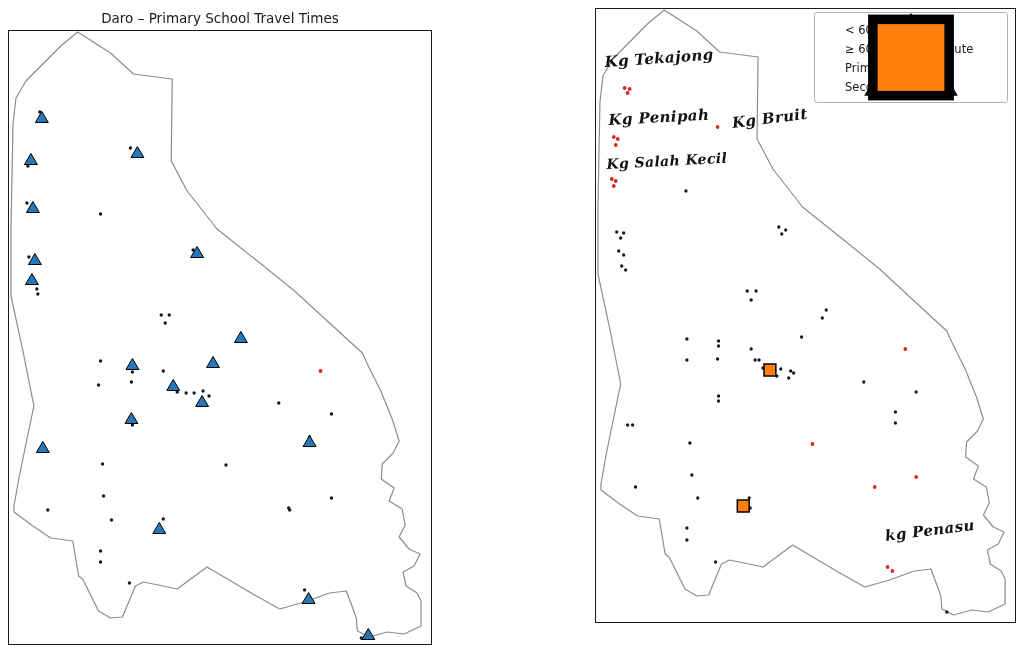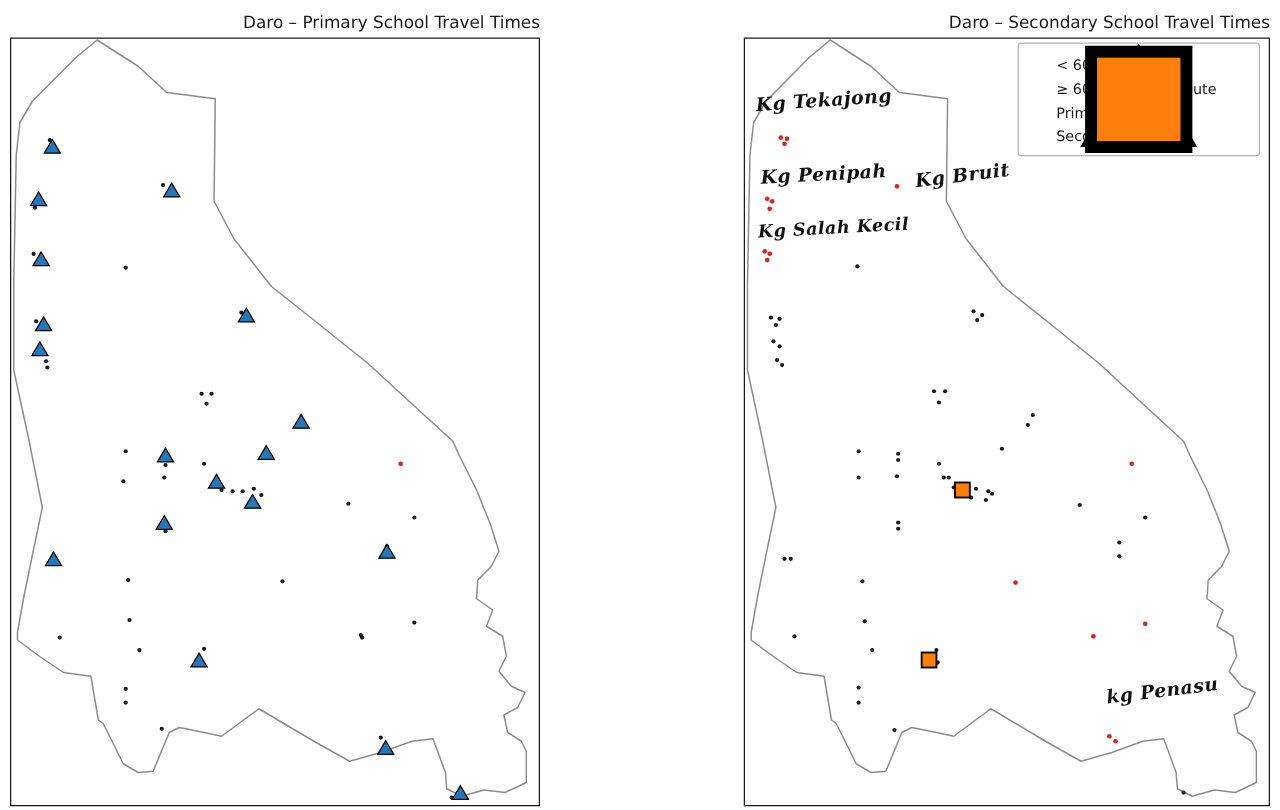--- a/index.html
+++ b/index.html
@@ -1,19 +1,19 @@
 <!DOCTYPE html>
 <html><head>
 <meta charset="utf-8">
 <style>
   html,body{margin:0;padding:0;background:#ffffff;}
   .figure{position:relative;width:1024px;height:648px;background:#ffffff;overflow:hidden;
           font-family:"DejaVu Sans","Liberation Sans",sans-serif;}
   .panel-wrap{position:absolute;top:8px;}
-  .panel-title{height:22px;line-height:20px;text-align:right;font-size:13.5px;color:#1a1a1a;}
+  .panel-title{height:22px;line-height:20px;text-align:center;font-size:13.5px;color:#1a1a1a;}
   .panel{position:relative;height:613px;border:1px solid #1a1a1a;background:#ffffff;box-sizing:content-box;}
   .panel svg{position:absolute;left:0;top:0;width:100%;height:100%;}
   .annotation{position:absolute;color:#111;font-family:"DejaVu Serif","Liberation Serif",serif;
               font-style:italic;font-weight:600;letter-spacing:.4px;white-space:nowrap;
               transform-origin:left top;pointer-events:none;}
   .legend{position:absolute;top:3px;right:7px;width:176px;background:rgba(255,255,255,.92);
           border:1px solid #b3b3b3;border-radius:3px;padding:7px 8px 6px 8px;z-index:5;}
   .legend-row{display:flex;align-items:center;height:19px;}
   .legend-marker{width:22px;display:flex;justify-content:center;align-items:center;flex:0 0 22px;}
   .legend-label{font-size:11.5px;color:#1a1a1a;white-space:nowrap;}
@@ -85,21 +85,20 @@
           <polygon points="302,404.5 295.5,415.5 308.5,415.5" fill="#2878b8" stroke="#000000" stroke-width="1"></polygon>
           <polygon points="34,410.5 27.5,421.5 40.5,421.5" fill="#2878b8" stroke="#000000" stroke-width="1"></polygon>
           <polygon points="151,491.5 144.5,502.5 157.5,502.5" fill="#2878b8" stroke="#000000" stroke-width="1"></polygon>
           <polygon points="301,561.5 294.5,572.5 307.5,572.5" fill="#2878b8" stroke="#000000" stroke-width="1"></polygon>
           <polygon points="361,597.5 354.5,608.5 367.5,608.5" fill="#2878b8" stroke="#000000" stroke-width="1"></polygon>
         </svg>
     </div>
   </div>
 
   <div class="panel-wrap" style="left:595px;width:421px;">
-    <div class="panel-title">Daro – Secondary School Travel Times</div>
     <div class="panel map" style="width:419px;">
       <svg viewBox="0 0 424 613" preserveAspectRatio="none">
           <polygon points="69,1 102,22 125,43 164,48 163,130 179,160 209,198 252,232 287,260 322,292 355,322 360,333 374,361 385,388 392,410 386,422 375,433 374,448 387,457 382,470 395,478 398,494 392,506 402,518 413,523 407,535 396,541 399,555 410,562 414,570 414,595 397,603 380,601 362,606 350,600 349,587 339,560 322,562 297,571 272,578 245,563 199,536 169,558 155,555 135,551 127,555 114,586 102,587 90,580 74,548 70,545 64,510 42,507 24,495 5,481 5,475 10,447 17,413 25,375 14,320 2,265 2,197 4,93 7,67 17,50 37,30 52,15" fill="none" stroke="#8c8c8c" stroke-width="1.2" stroke-linejoin="round"></polygon>
           <circle cx="21" cy="223" r="1.7" fill="#1a1a1a"></circle>
           <circle cx="28" cy="224" r="1.7" fill="#1a1a1a"></circle>
           <circle cx="25" cy="229" r="1.7" fill="#1a1a1a"></circle>
           <circle cx="23" cy="242" r="1.7" fill="#1a1a1a"></circle>
           <circle cx="28" cy="246" r="1.7" fill="#1a1a1a"></circle>
           <circle cx="26" cy="257" r="1.7" fill="#1a1a1a"></circle>
           <circle cx="30" cy="261" r="1.7" fill="#1a1a1a"></circle>

